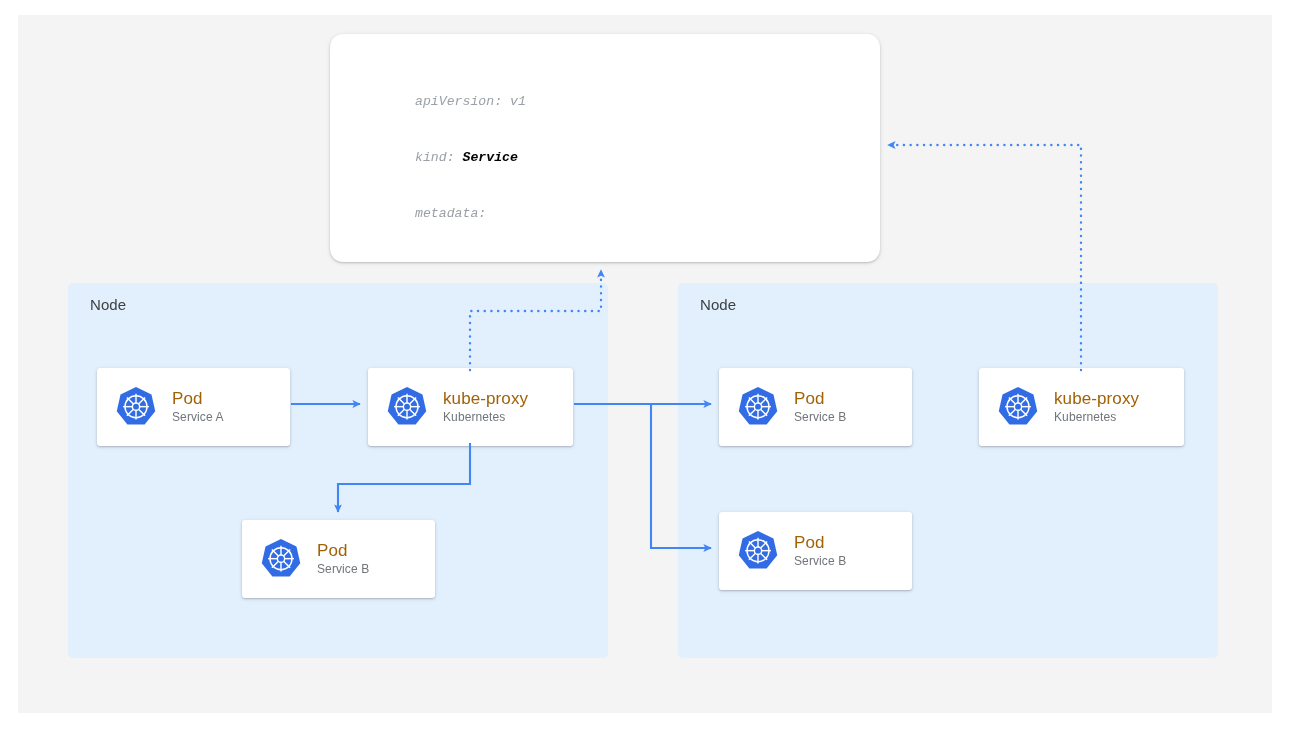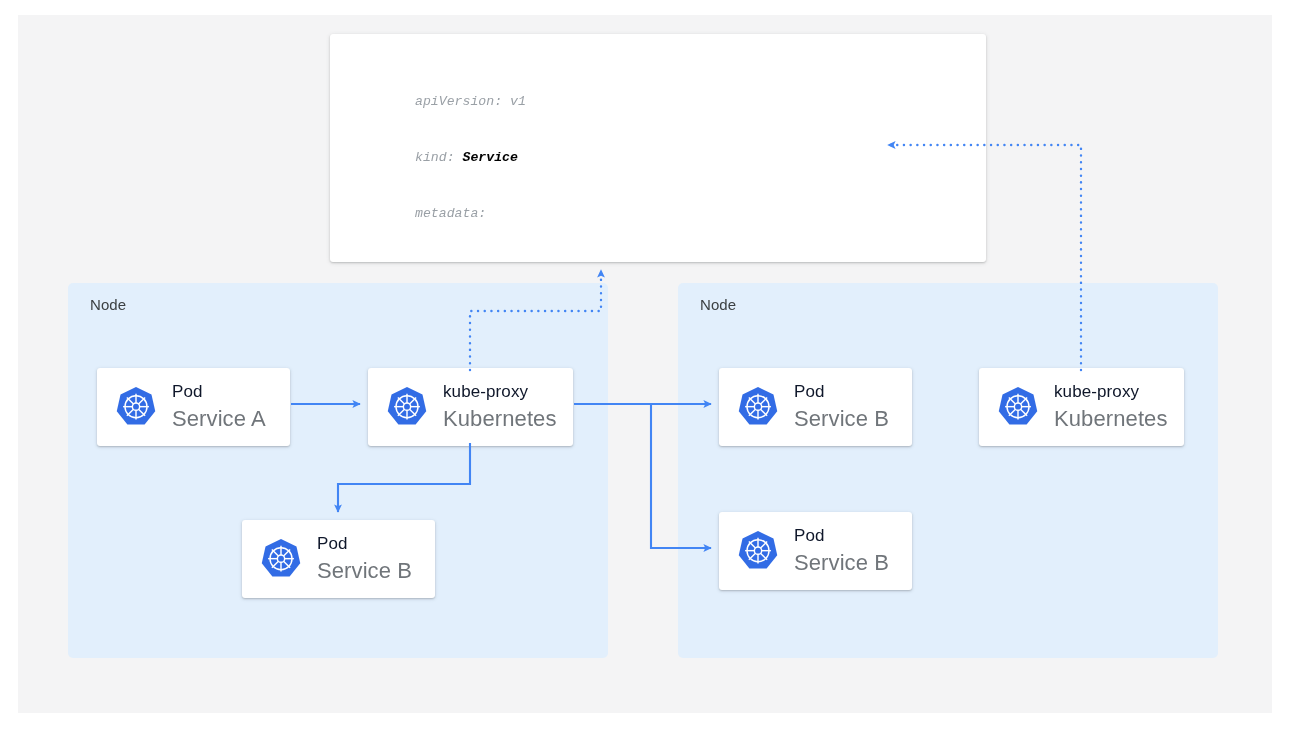--- a/index.html
+++ b/index.html
@@ -60,38 +60,38 @@
   }
   .card-icon svg { display: block; width: 44px; height: 44px; }
   .card-text {
     display: flex;
     flex-direction: column;
     justify-content: center;
     line-height: 1.32;
   }
   .card-title {
     font-size: 17px;
-    color: #0f172a;
+    color: #a16207;
     letter-spacing: 0.1px;
   }
   .card-sub {
-    font-size: 22px;
+    font-size: 12px;
     color: #70757a;
     letter-spacing: 0.1px;
   }
 
   
   #yaml-card {
     position: absolute;
     left: 330px;
     top: 34px;
-    width: 656px;
+    width: 550px;
     height: 228px;
     background: #ffffff;
-    border-radius: 3px;
+    border-radius: 13px;
     box-shadow: 0 1px 2px rgba(60,64,67,.26), 0 1px 5px rgba(60,64,67,.10);
     overflow: hidden;
   }
   #yaml-lines {
     position: absolute;
     left: 85px;
     top: 21px;
     font-family: "Liberation Mono", "DejaVu Sans Mono", monospace;
     font-size: 13.2px;
     line-height: 18.8px;

